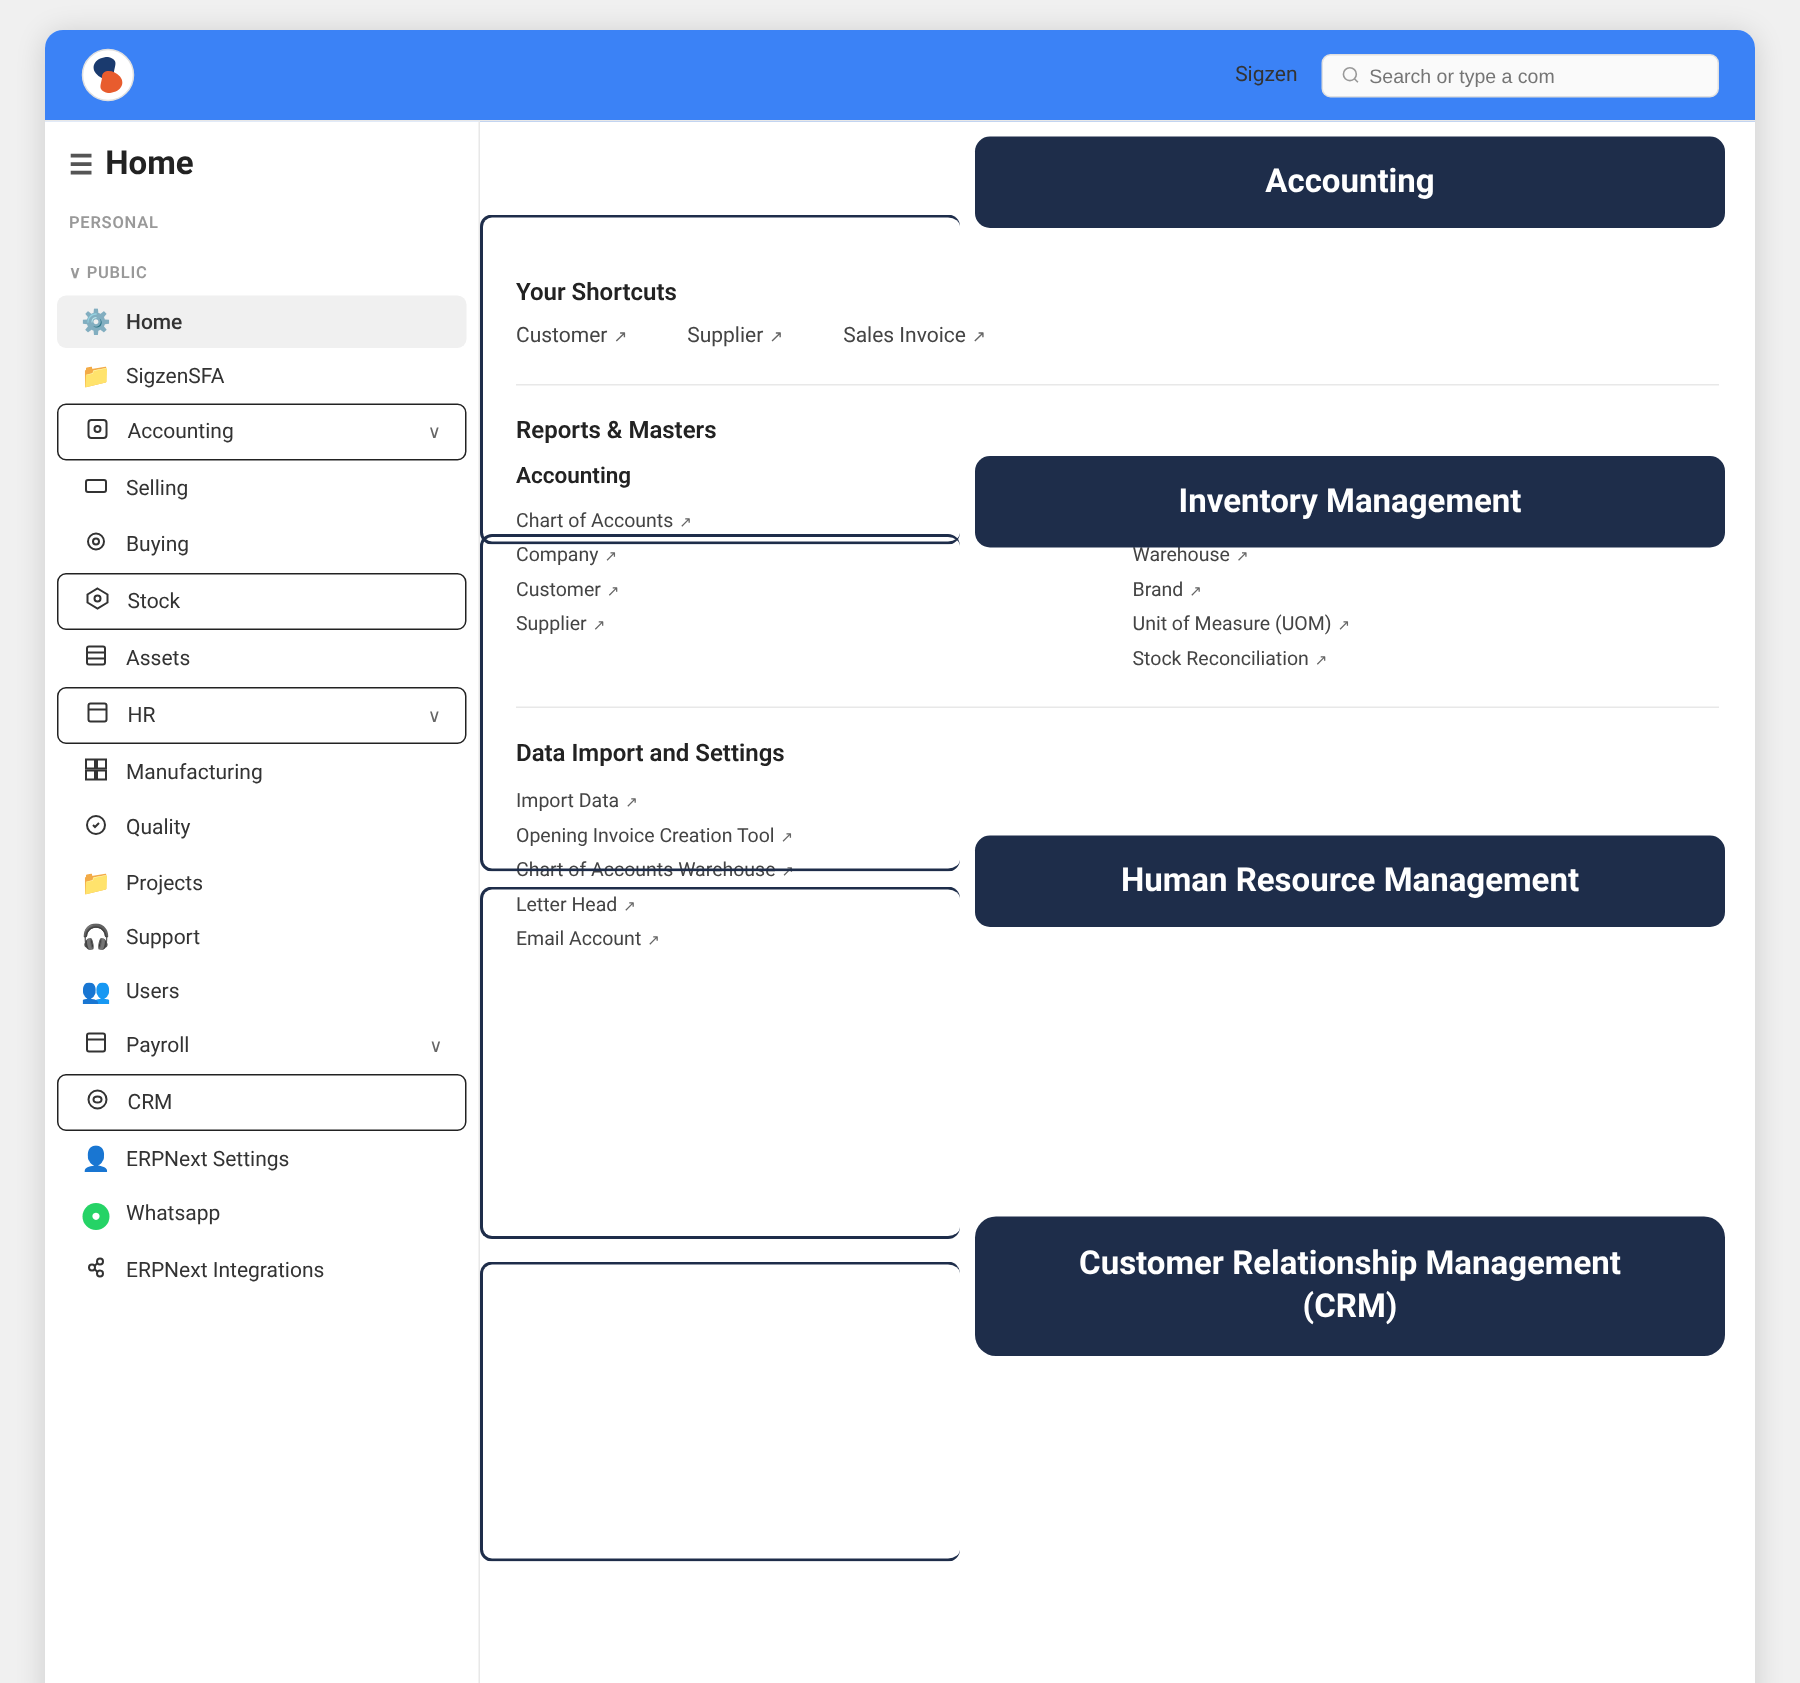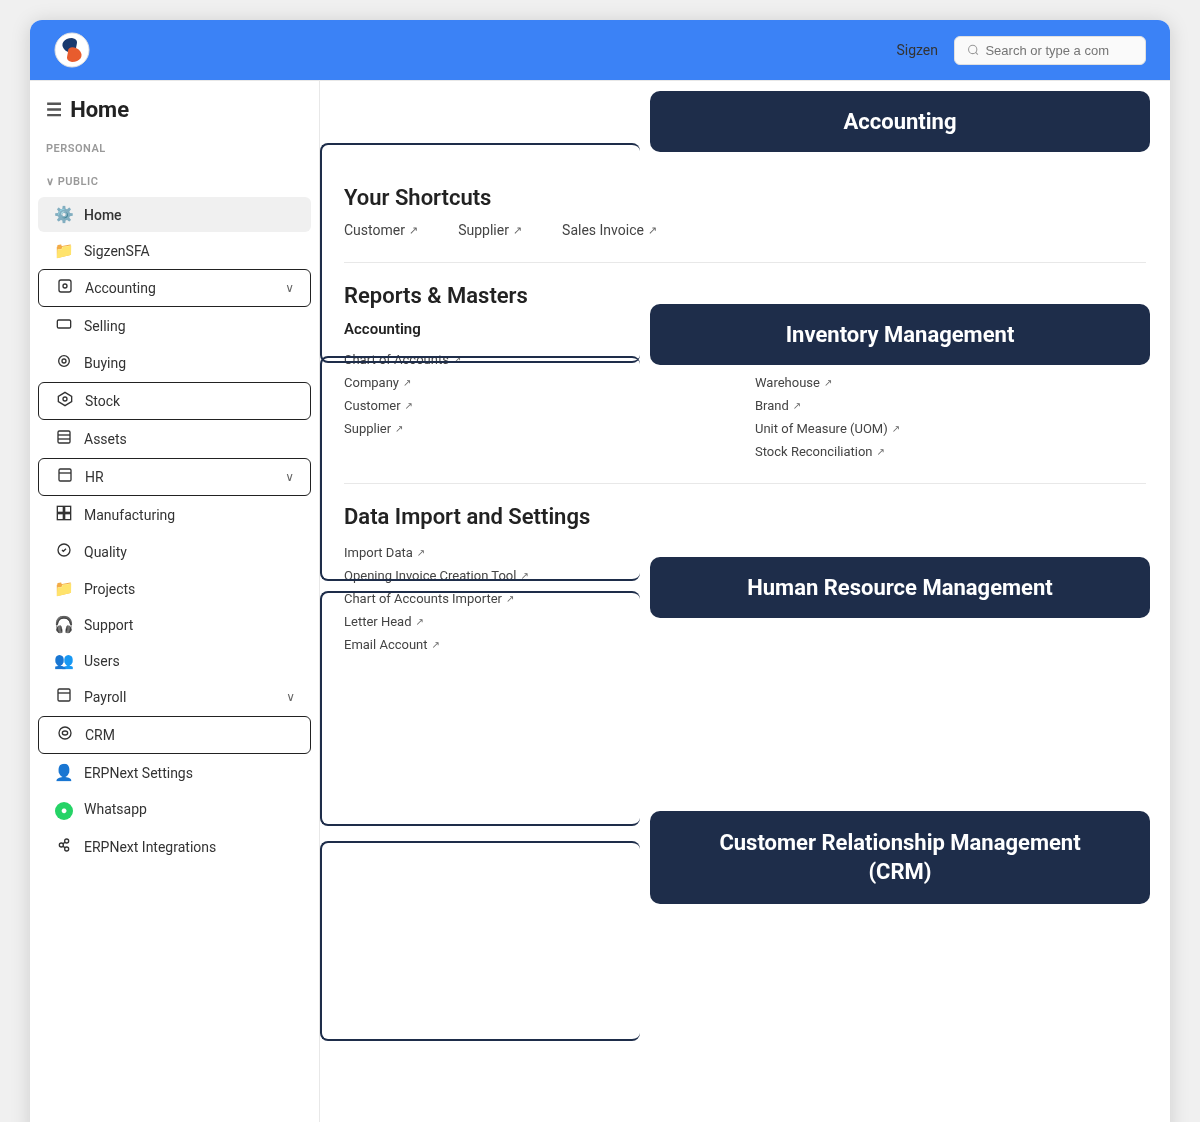--- a/index.html
+++ b/index.html
@@ -46,21 +46,21 @@
       font-size: 14px;
       color: #333;
     }
     .search-bar {
       display: flex;
       align-items: center;
       gap: 6px;
       border: 1px solid #e0e0e0;
       border-radius: 6px;
       padding: 6px 12px;
-      width: 192px;
+      width: 265px;
       background: #fafafa;
     }
     .search-bar input {
       border: none;
       background: transparent;
       outline: none;
       font-size: 13px;
       color: #888;
       width: 100%;
     }
@@ -162,27 +162,28 @@
     }
     .floating-box.hrm {
       top: 478px;
       left: 220px;
       right: 10px;
     }
     .floating-box.crm {
       top: 735px;
       left: 220px;
       right: 10px;
+      border-radius: 14px;
     }
     
     .shortcuts-section {
       margin-bottom: 24px;
     }
     .section-title {
-      font-size: 22px;
+      font-size: 16px;
       font-weight: 600;
       color: #222;
       margin-bottom: 12px;
     }
     .shortcuts-row {
       display: flex;
       gap: 40px;
     }
     .shortcut-link {
       font-size: 14px;
@@ -536,21 +537,21 @@
           <div class="section-title">Data Import and Settings</div>
           <div class="report-link">
             <span>Import Data</span>
             <span class="ext-icon"> ↗</span>
           </div>
           <div class="report-link">
             <span>Opening Invoice Creation Tool</span>
             <span class="ext-icon"> ↗</span>
           </div>
           <div class="report-link">
-            <span>Chart of Accounts Importer</span>
+            <span>Chart of Accounts Warehouse</span>
             <span class="ext-icon"> ↗</span>
           </div>
           <div class="report-link">
             <span>Letter Head</span>
             <span class="ext-icon"> ↗</span>
           </div>
           <div class="report-link">
             <span>Email Account</span>
             <span class="ext-icon"> ↗</span>
           </div>

